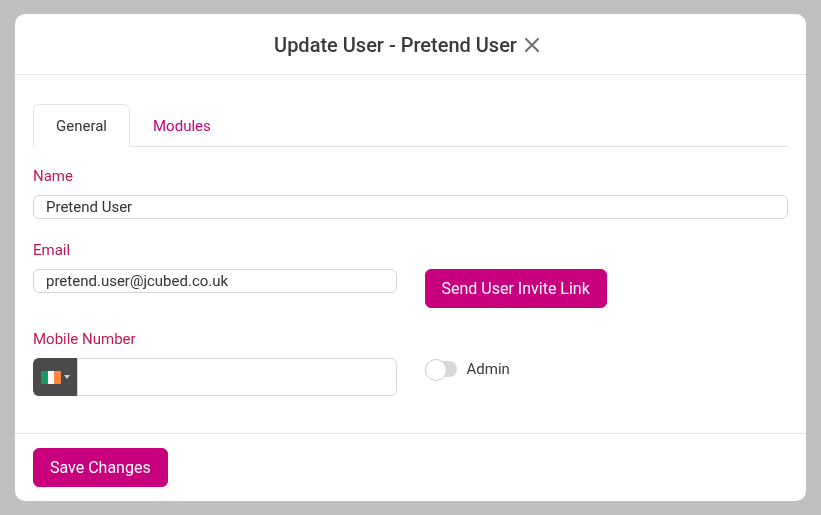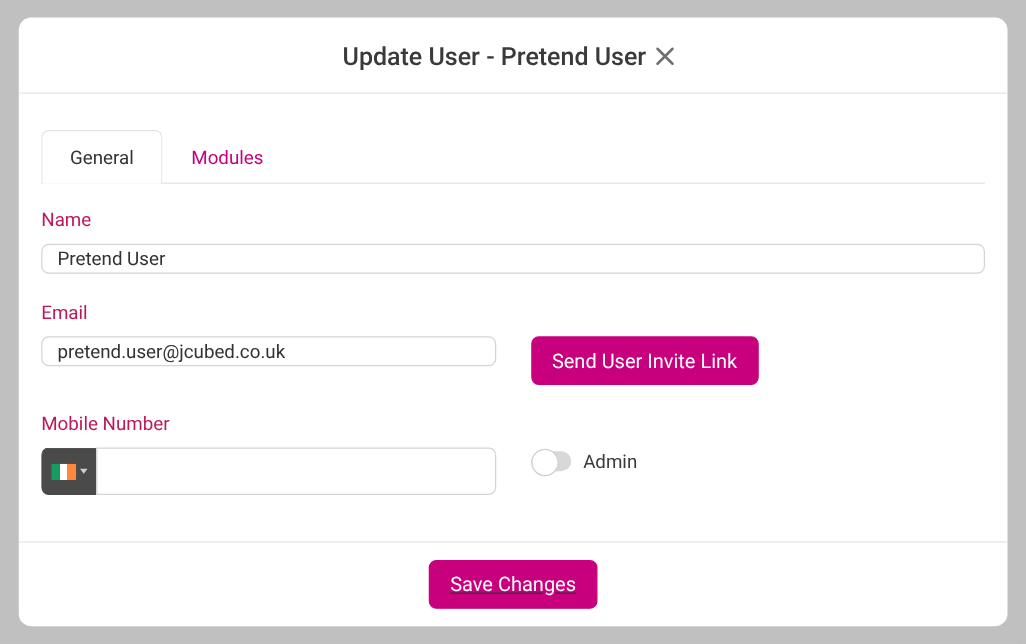--- a/index.html
+++ b/index.html
@@ -193,22 +193,21 @@
       border-radius: 50%;
     }
     .toggle-label {
       font-size: 15px;
       color: #3a3a3a;
     }
     .modal-footer {
       border-top: 1px solid #e6e6e6;
       padding: 14px 18px;
       display: flex;
-      justify-content: center;
-      text-decoration: underline;
+      justify-content: flex-start;
     }
     .invite-wrap {
       padding-top: 28px;
     }
     .admin-wrap {
       padding-top: 28px;
     }
   </style>
 </head>
 <body>

